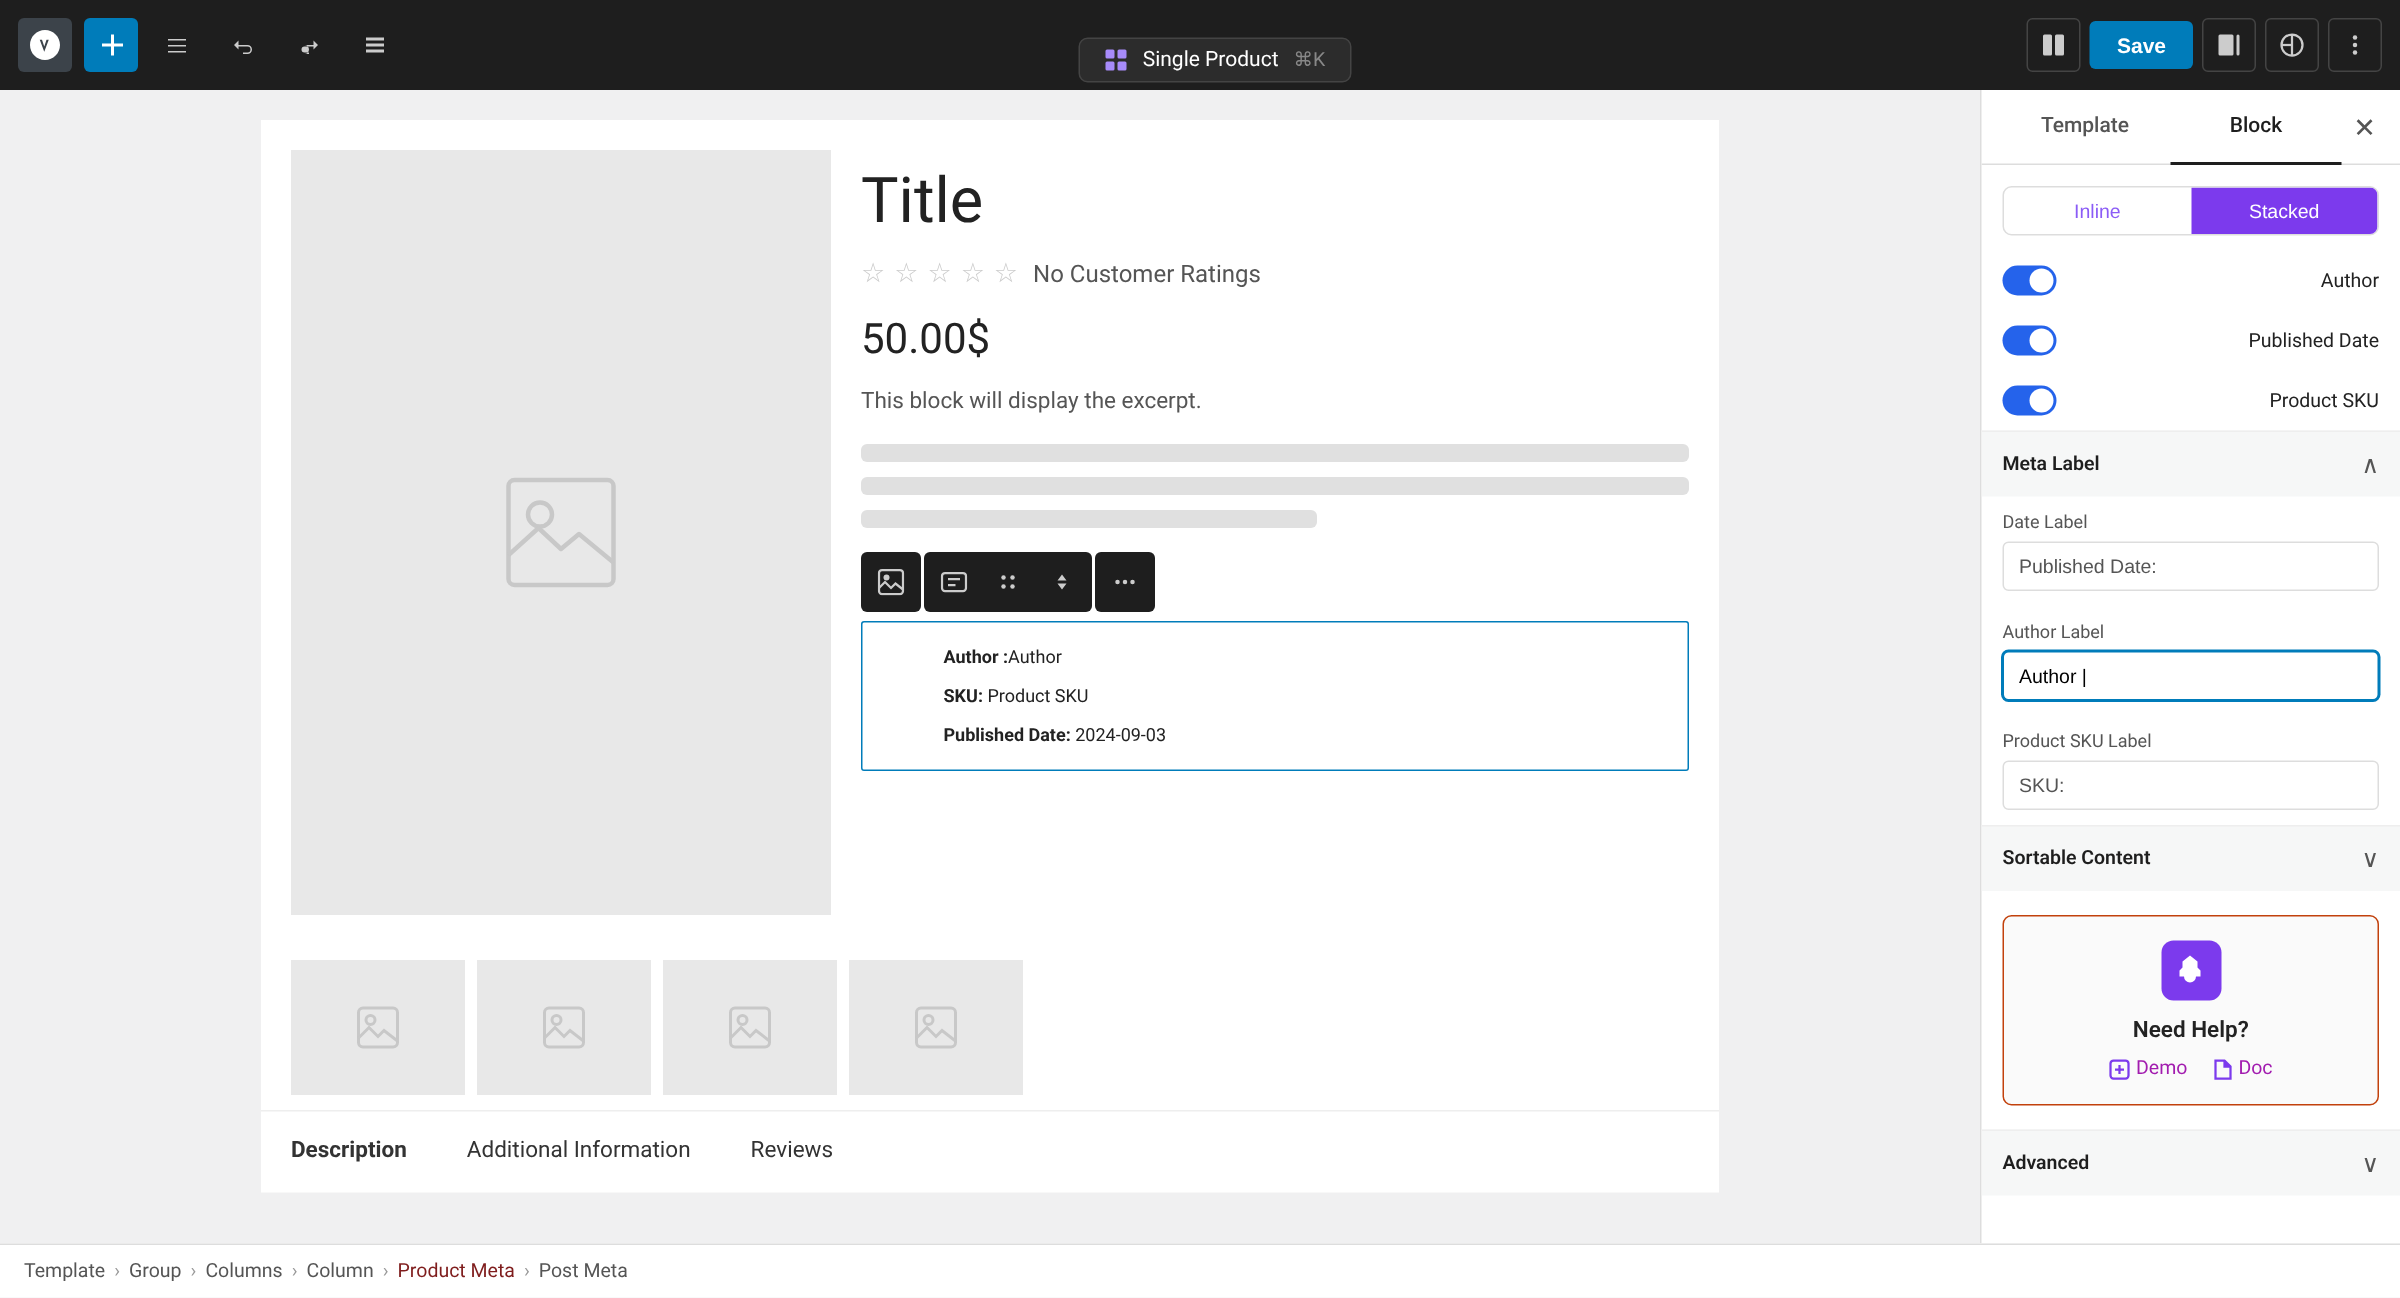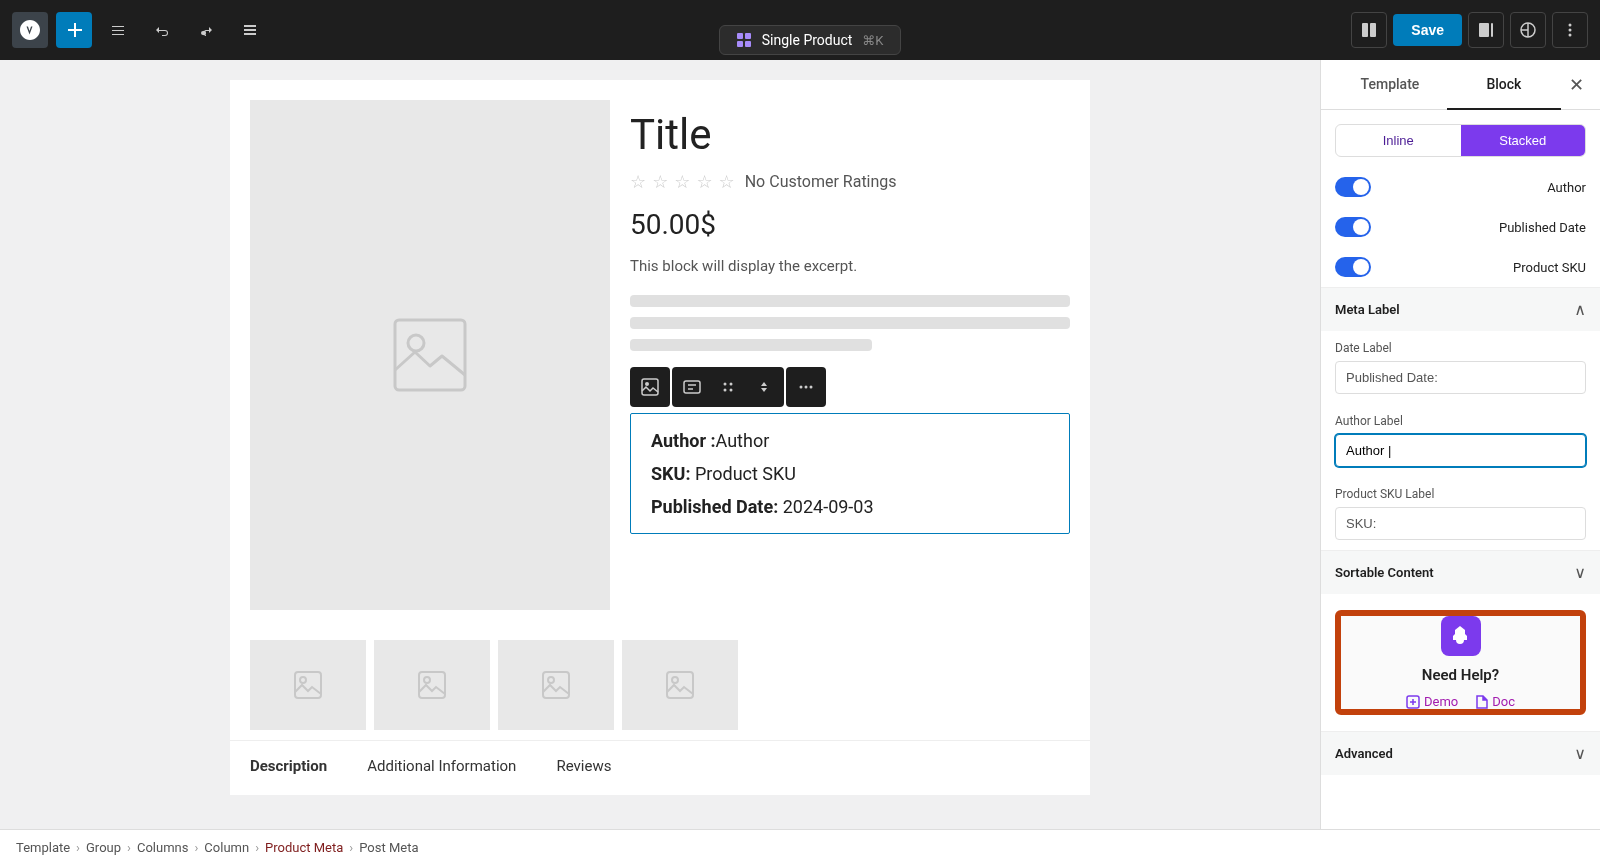--- a/index.html
+++ b/index.html
@@ -38,21 +38,21 @@
     
     .main-layout {
       display: flex; flex: 1; overflow: hidden;
     }
 
     
     .canvas-area {
       flex: 1; overflow-y: auto; background: #f0f0f1; display: flex; flex-direction: column; align-items: center; padding: 20px 0;
     }
     .page-canvas {
-      background: white; width: 860px; min-height: 700px; position: relative;
+      background: white; width: 972px; min-height: 700px; position: relative;
     }
 
     
     .product-section {
       display: flex; padding: 20px; gap: 20px;
     }
     .product-image-main {
       width: 360px; min-height: 510px; background: #e8e8e8; display: flex; align-items: center; justify-content: center; flex-shrink: 0;
     }
     .image-placeholder-icon {
@@ -75,21 +75,21 @@
       display: flex; align-items: center; background: #1e1e1e; border-radius: 4px; padding: 2px;
     }
     .block-tool-btn {
       background: transparent; border: none; color: #ccc; width: 36px; height: 36px; display: flex; align-items: center; justify-content: center; cursor: pointer; border-radius: 3px;
     }
 
     
     .product-meta-box {
       border: 1.5px solid #007cba; border-radius: 2px; padding: 16px 20px; margin-top: 4px;
     }
-    .meta-row { margin-bottom: 12px; font-size: 18px; color: #222; }
+    .meta-row { margin-bottom: 12px; font-size: 12px; color: #222; margin-left: 34px; }
     .meta-row:last-child { margin-bottom: 0; }
     .meta-label { font-weight: 700; }
 
     
     .thumbnail-row {
       display: flex; gap: 8px; padding: 10px 20px;
     }
     .thumbnail {
       width: 116px; height: 90px; background: #e8e8e8; display: flex; align-items: center; justify-content: center;
     }
@@ -125,21 +125,21 @@
     .panel-tab.active { color: #1e1e1e; border-bottom-color: #1e1e1e; }
     .panel-close {
       background: none; border: none; cursor: pointer; color: #555; font-size: 18px; padding: 4px; margin-left: 4px;
     }
 
     
     .layout-toggle {
       display: flex; gap: 0; margin: 14px 14px 10px; border: 1px solid #ddd; border-radius: 6px; overflow: hidden;
     }
     .toggle-btn {
-      flex: 1; padding: 8px; font-size: 13px; border: none; background: transparent; cursor: pointer; color: #4c1d95;
+      flex: 1; padding: 8px; font-size: 13px; border: none; background: transparent; cursor: pointer; color: #8b5cf6;
     }
     .toggle-btn.active { background: #7c3aed; color: white; }
 
     
     .toggle-row {
       display: flex; align-items: center; justify-content: space-between; padding: 10px 14px;
     }
     .toggle-label { font-size: 13px; color: #222; }
     .toggle-switch {
       width: 36px; height: 20px; border-radius: 10px; background: #2563eb; position: relative; cursor: pointer; flex-shrink: 0;
@@ -160,21 +160,21 @@
     .form-label { font-size: 12px; color: #555; margin-bottom: 6px; display: block; }
     .form-input {
       width: 100%; border: 1px solid #007cba; border-radius: 4px; padding: 8px 10px; font-size: 13px; outline: none; box-shadow: 0 0 0 1px #007cba;
     }
     .form-input-plain {
       width: 100%; border: 1px solid #ddd; border-radius: 4px; padding: 8px 10px; font-size: 13px; outline: none; color: #555;
     }
 
     
     .need-help {
-      margin: 16px 14px; border: 6px solid #c2410c; border-radius: 6px; padding: 0; text-align: center; background: #fafafa;
+      margin: 16px 14px; border: 1px solid #c2410c; border-radius: 6px; padding: 16px; text-align: center; background: #fafafa;
     }
     .need-help-icon {
       width: 40px; height: 40px; background: #7c3aed; border-radius: 8px; margin: 0 auto 10px; display: flex; align-items: center; justify-content: center;
     }
     .need-help-title { font-size: 15px; font-weight: 600; color: #222; margin-bottom: 10px; }
     .help-links { display: flex; gap: 16px; justify-content: center; }
     .help-link { font-size: 13px; color: #a21caf; text-decoration: none; display: flex; align-items: center; gap: 4px; cursor: pointer; }
 
     
     .advanced-section {

